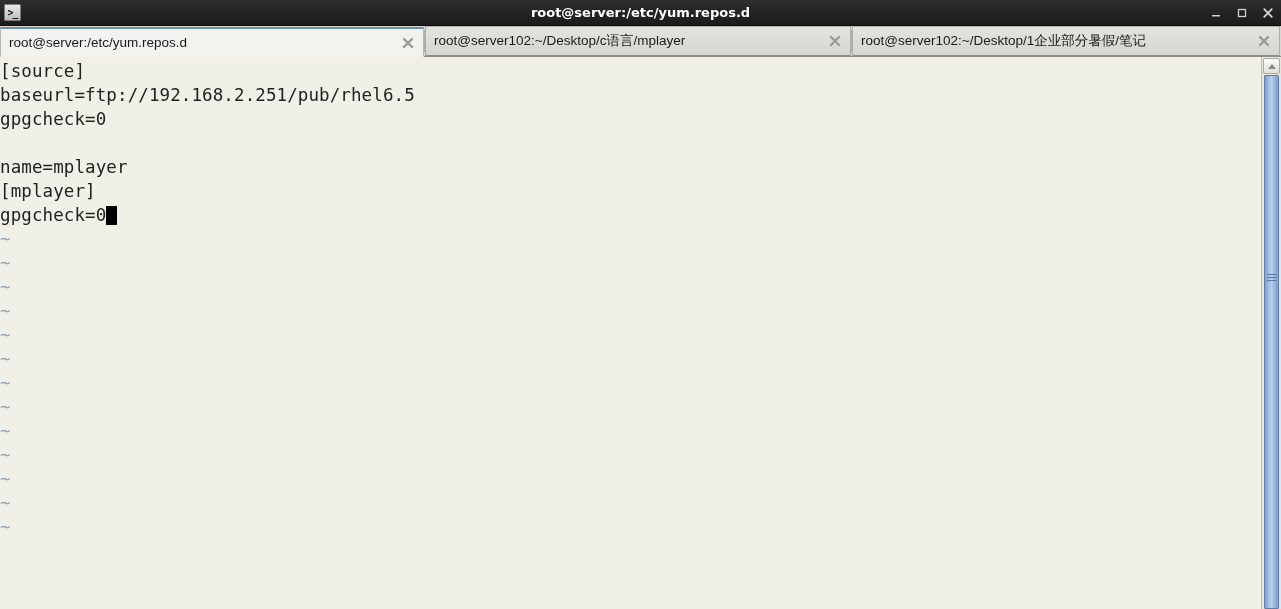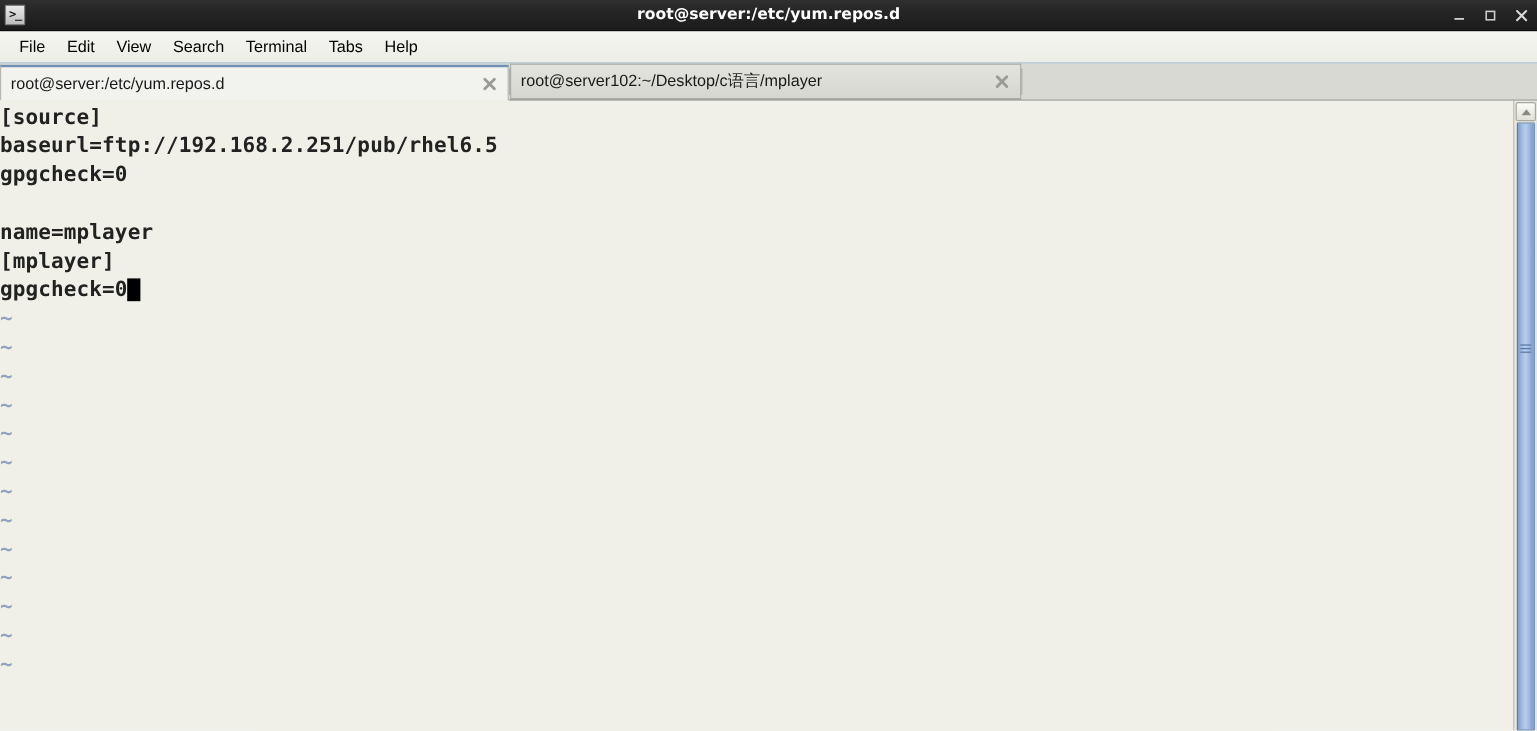--- a/index.html
+++ b/index.html
@@ -182,21 +182,20 @@
     background: #f0f0e8;
     min-height: 0;
     position: relative;
   }
   .terminal {
     flex: 1 1 auto;
     background: #f0f0e8;
     position: relative;
     overflow: hidden;
     padding: 12px;
-    font-weight: bold;
   }
   .term-lines {
     position: absolute;
     top: 0;
     left: 0;
     right: 0;
     padding-top: 2px;
   }
   .term-line {
     height: 24px;
@@ -313,49 +312,48 @@
         </svg>
       </span>
       <span class="win-btn">
         <svg width="12" height="12" viewBox="0 0 12 12" aria-hidden="true">
           <path d="M2.2 2.2 L9.8 9.8 M9.8 2.2 L2.2 9.8" stroke="#d8d8d8" stroke-width="1.7" stroke-linecap="round"></path>
         </svg>
       </span>
     </div>
   </div>
 
-  <div class="menubar">
-    <div class="menu-item">File</div>
-    <div class="menu-item">Edit</div>
-    <div class="menu-item">View</div>
-    <div class="menu-item">Search</div>
-    <div class="menu-item">Terminal</div>
-    <div class="menu-item">Tabs</div>
-    <div class="menu-item">Help</div>
-  </div>
 
   <div class="tabbar">
     <div class="tab active" style="width:424px;">
       <span class="label">root@server:/etc/yum.repos.d</span>
       <span class="tab-close">
         <svg width="14" height="14" viewBox="0 0 14 14" aria-hidden="true">
           <path d="M3 3 L11 11 M11 3 L3 11" stroke="#9a9a96" stroke-width="2.4" stroke-linecap="round"></path>
         </svg>
       </span>
     </div>
     <div class="tab-sep"></div>
     <div class="tab inactive" style="width:426px;">
       <span class="label">root@server102:~/Desktop/c语言/mplayer</span>
       <span class="tab-close">
         <svg width="14" height="14" viewBox="0 0 14 14" aria-hidden="true">
           <path d="M3 3 L11 11 M11 3 L3 11" stroke="#9a9a96" stroke-width="2.4" stroke-linecap="round"></path>
         </svg>
       </span>
     </div>
     <div class="tab-sep"></div>
+    <div class="tab inactive" style="width:428px;">
+      <span class="label">root@server102:~/Desktop/1企业部分暑假/笔记</span>
+      <span class="tab-close">
+        <svg width="14" height="14" viewBox="0 0 14 14" aria-hidden="true">
+          <path d="M3 3 L11 11 M11 3 L3 11" stroke="#9a9a96" stroke-width="2.4" stroke-linecap="round"></path>
+        </svg>
+      </span>
+    </div>
   </div>
 
   <div class="term-wrap">
     <div class="terminal">
       <div class="term-lines" id="term-lines">
           <div class="term-line"><span>[source]</span></div>
           <div class="term-line"><span>baseurl=ftp://192.168.2.251/pub/rhel6.5</span></div>
           <div class="term-line"><span>gpgcheck=0</span></div>
           <div class="term-line"><span></span></div>
           <div class="term-line"><span>name=mplayer</span></div>

